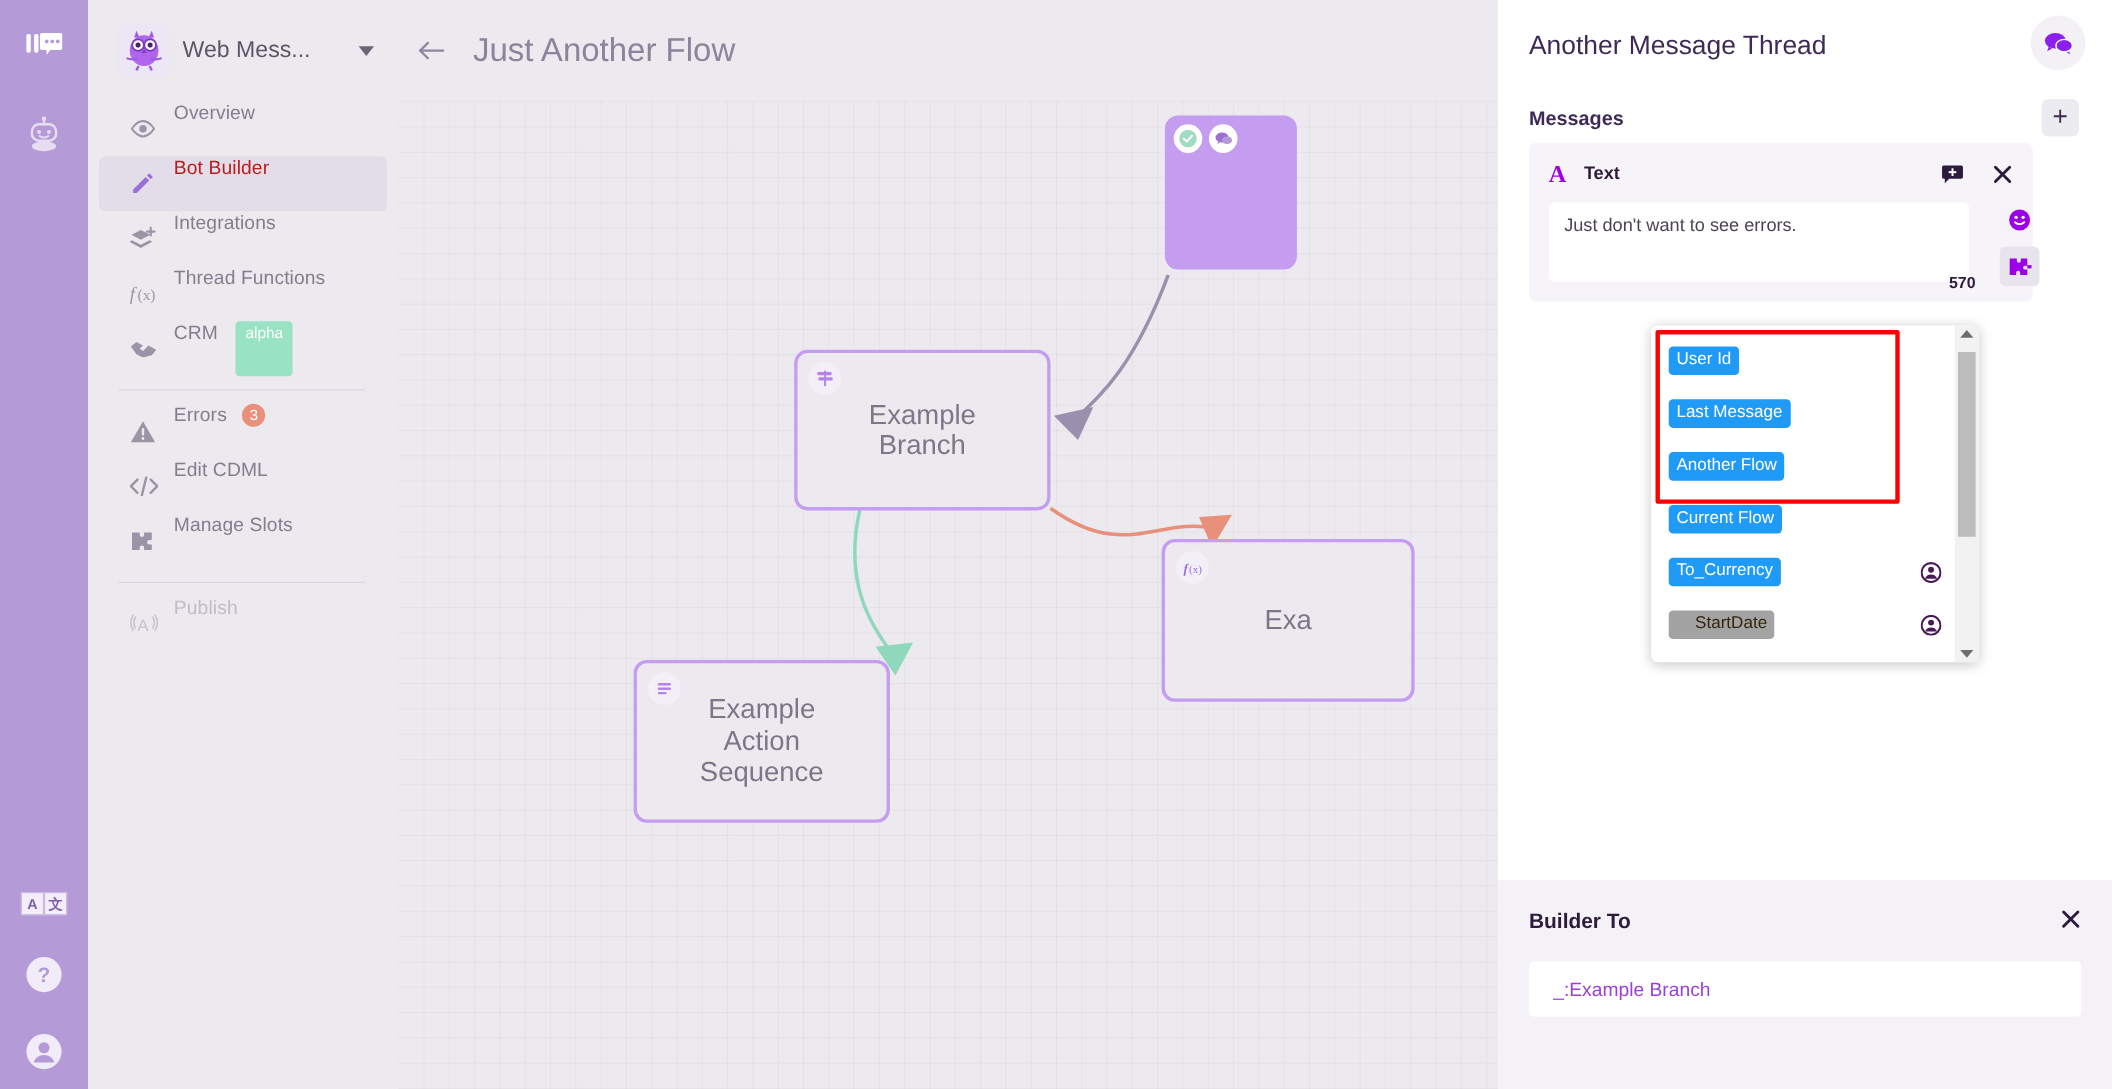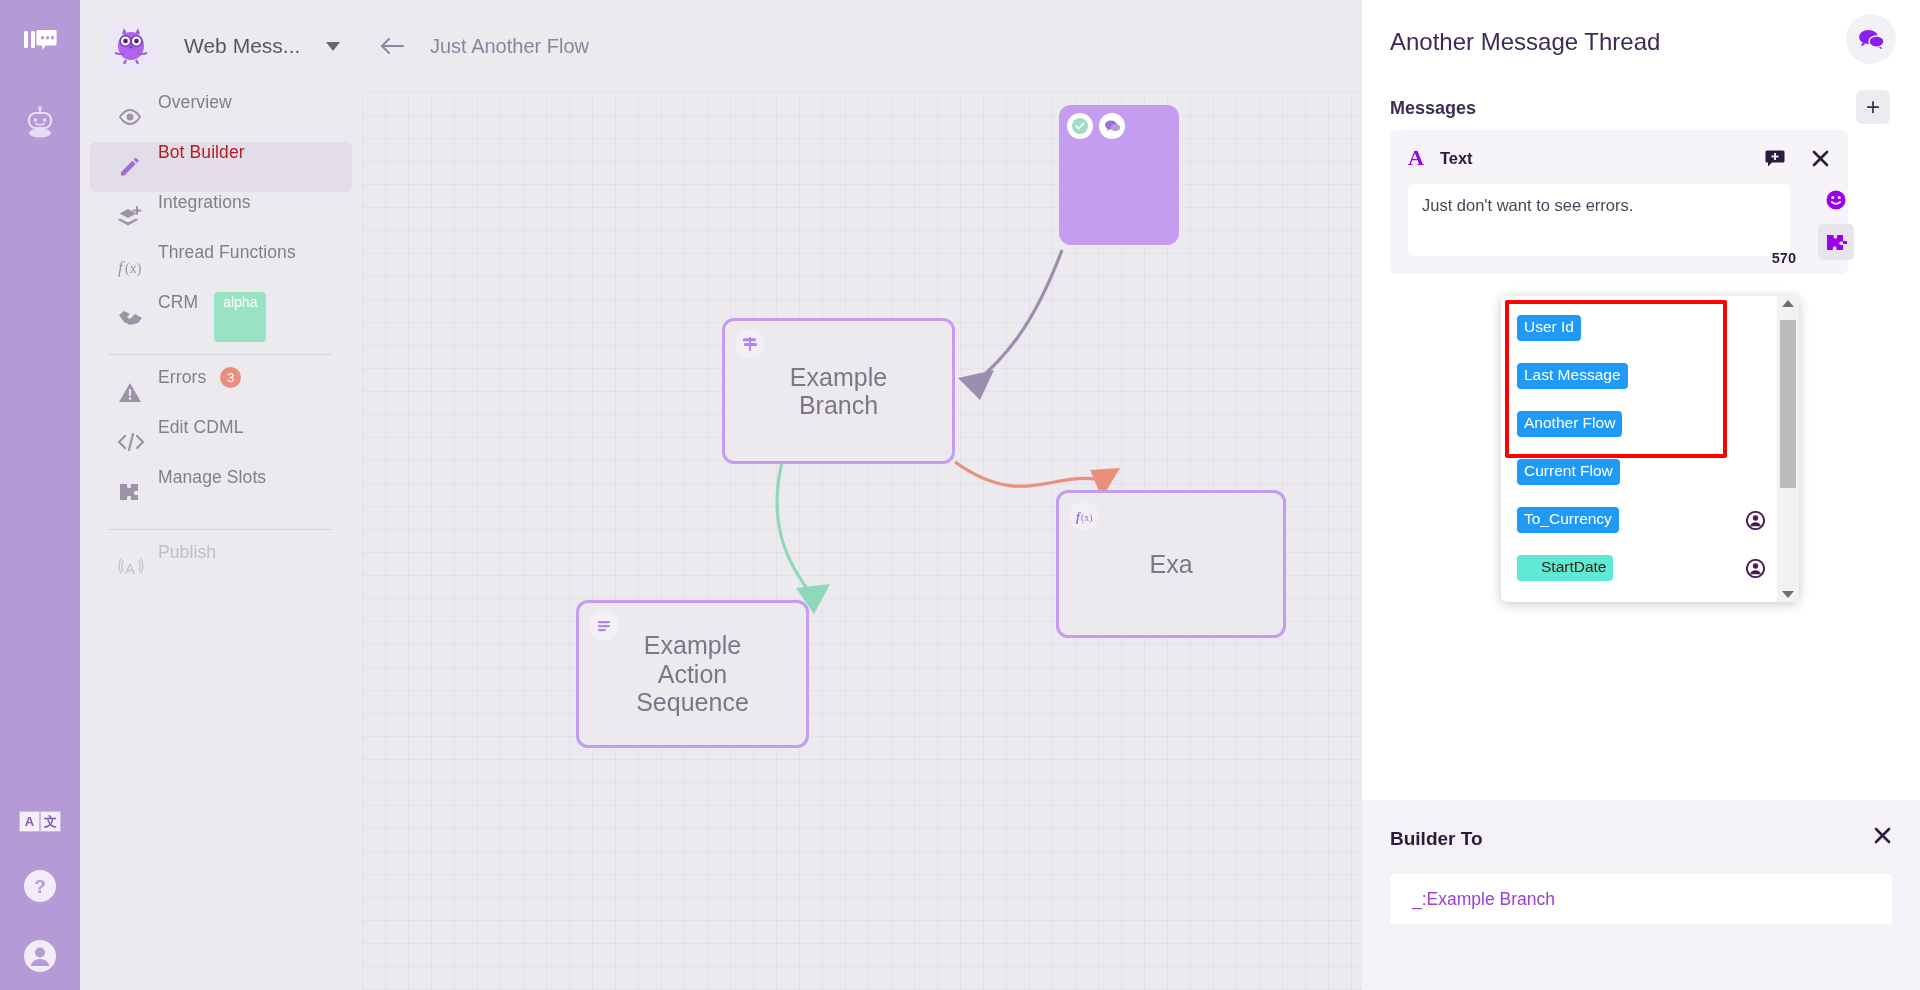--- a/index.html
+++ b/index.html
@@ -28,21 +28,21 @@
     display: flex; align-items: center; justify-content: center; }
 
   
   .nav {
     position: absolute; left: 80px; top: 0; width: 282px; height: 990px;
     background: #eceaef;
   }
   .brand { display: flex; align-items: center; height: 92px; padding: 0 22px 0 26px; cursor: pointer; }
   .brand-logo { width: 50px; height: 50px; border-radius: 8px; background: #ece7f4;
     display: flex; align-items: center; justify-content: center; flex: none; }
-  .brand-name { margin-left: 28px; font-size: 21px; color: #5c5566; flex: 1;
+  .brand-name { margin-left: 10px; font-size: 21px; color: #5c5566; flex: 1;
     white-space: nowrap; overflow: hidden; }
   .caret { width: 0; height: 0; border-left: 7px solid transparent; border-right: 7px solid transparent;
     border-top: 9px solid #6b6477; }
 
   .nav-item { display: flex; height: 50px; padding-left: 28px;
     margin: 0 10px 0 10px; border-radius: 6px; cursor: pointer; color: #837d8e; }
   .nav-item .ni { width: 40px; display: flex; align-items: center; color: #9b94a6; flex: none; }
   .nav-item .nl { font-size: 17.5px; letter-spacing: .1px; }
   .nav-item.active { background: #e3dde9; color: #b91c1c; }
   .nav-item.active .ni { color: #9b6fd8; }
@@ -54,21 +54,21 @@
     width: 21px; height: 21px; border-radius: 50%; display: flex; align-items: center; justify-content: center; }
   .nav-sep { height: 1px; background: #d8d3de; margin: 12px 30px 12px 28px; }
 
   
   .canvas { position: absolute; left: 362px; top: 0; width: 1000px; height: 990px;
     background: #eceaef; overflow: hidden; }
   .canvas-head { position: absolute; left: 0; top: 0; width: 100%; height: 92px;
     display: flex; align-items: center; padding-left: 8px; z-index: 4; background: #eceaef; }
   .back-arrow { width: 44px; height: 44px; display: flex; align-items: center; justify-content: center;
     color: #8d86a0; cursor: pointer; }
-  .flow-title { font-size: 20px; color: #8b849c; margin-left: 16px; }
+  .flow-title { font-size: 30px; color: #8b849c; margin-left: 16px; }
   .grid { position: absolute; left: 0; top: 92px; width: 1000px; height: 898px;
     background-image:
       linear-gradient(to right, rgba(0,0,0,.035) 1px, transparent 1px),
       linear-gradient(to bottom, rgba(0,0,0,.035) 1px, transparent 1px);
     background-size: 23px 23px; }
 
   .node { position: absolute; background: #eceaef; border: 3px solid #c49cf0; border-radius: 12px;
     display: flex; align-items: center; justify-content: center; cursor: pointer; }
   .node-label { font-size: 25px; color: #7d7688; text-align: center; line-height: 1.14; padding: 0 14px; }
   .node-ico { position: absolute; left: 10px; top: 8px; width: 30px; height: 30px; border-radius: 50%;
@@ -108,21 +108,21 @@
   .char-count { position: absolute; right: 52px; bottom: 8px; font-size: 14.5px; font-weight: bold; color: #2c1b3d; }
 
   
   .dd { position: absolute; left: 1501px; top: 296px; width: 298px; height: 306px;
     background: #ffffff; border-radius: 6px; box-shadow: 0 2px 12px rgba(0,0,0,.22);
     display: flex; }
   .dd-list { flex: 1; padding: 8px 0 8px 16px; position: relative; overflow: hidden; }
   .dd-row { display: flex; align-items: center; height: 48px; cursor: pointer; }
   .tag { color: #ffffff; font-size: 15.5px; border-radius: 4px; padding: 3px 7px 5px; white-space: nowrap; }
   .tag.blue { background: #1f9bf7; }
-  .tag.gold { background: #5eead4; color: #33240a; padding-left: 24px; }
+  .tag.gold { background: #a3a3a3; color: #33240a; padding-left: 24px; }
   .person { margin-left: auto; margin-right: 12px; color: #4a1a57; display: flex; }
   .dd-scroll { width: 22px; background: #f2f2f2; display: flex; flex-direction: column;
     align-items: center; justify-content: space-between; padding: 4px 0; cursor: pointer; }
   .dd-thumb { position: absolute; right: 3px; top: 24px; width: 16px; height: 168px; background: #bcbcbc; }
   .dd-arrow { width: 0; height: 0; border-left: 6px solid transparent; border-right: 6px solid transparent; }
   .dd-arrow.up { border-bottom: 7px solid #6e6e6e; }
   .dd-arrow.down { border-top: 7px solid #6e6e6e; }
   .hl-box { position: absolute; left: 1505px; top: 300px; width: 222px; height: 158px;
     border: 4px solid #ff0000; border-radius: 2px; pointer-events: none; }
 

